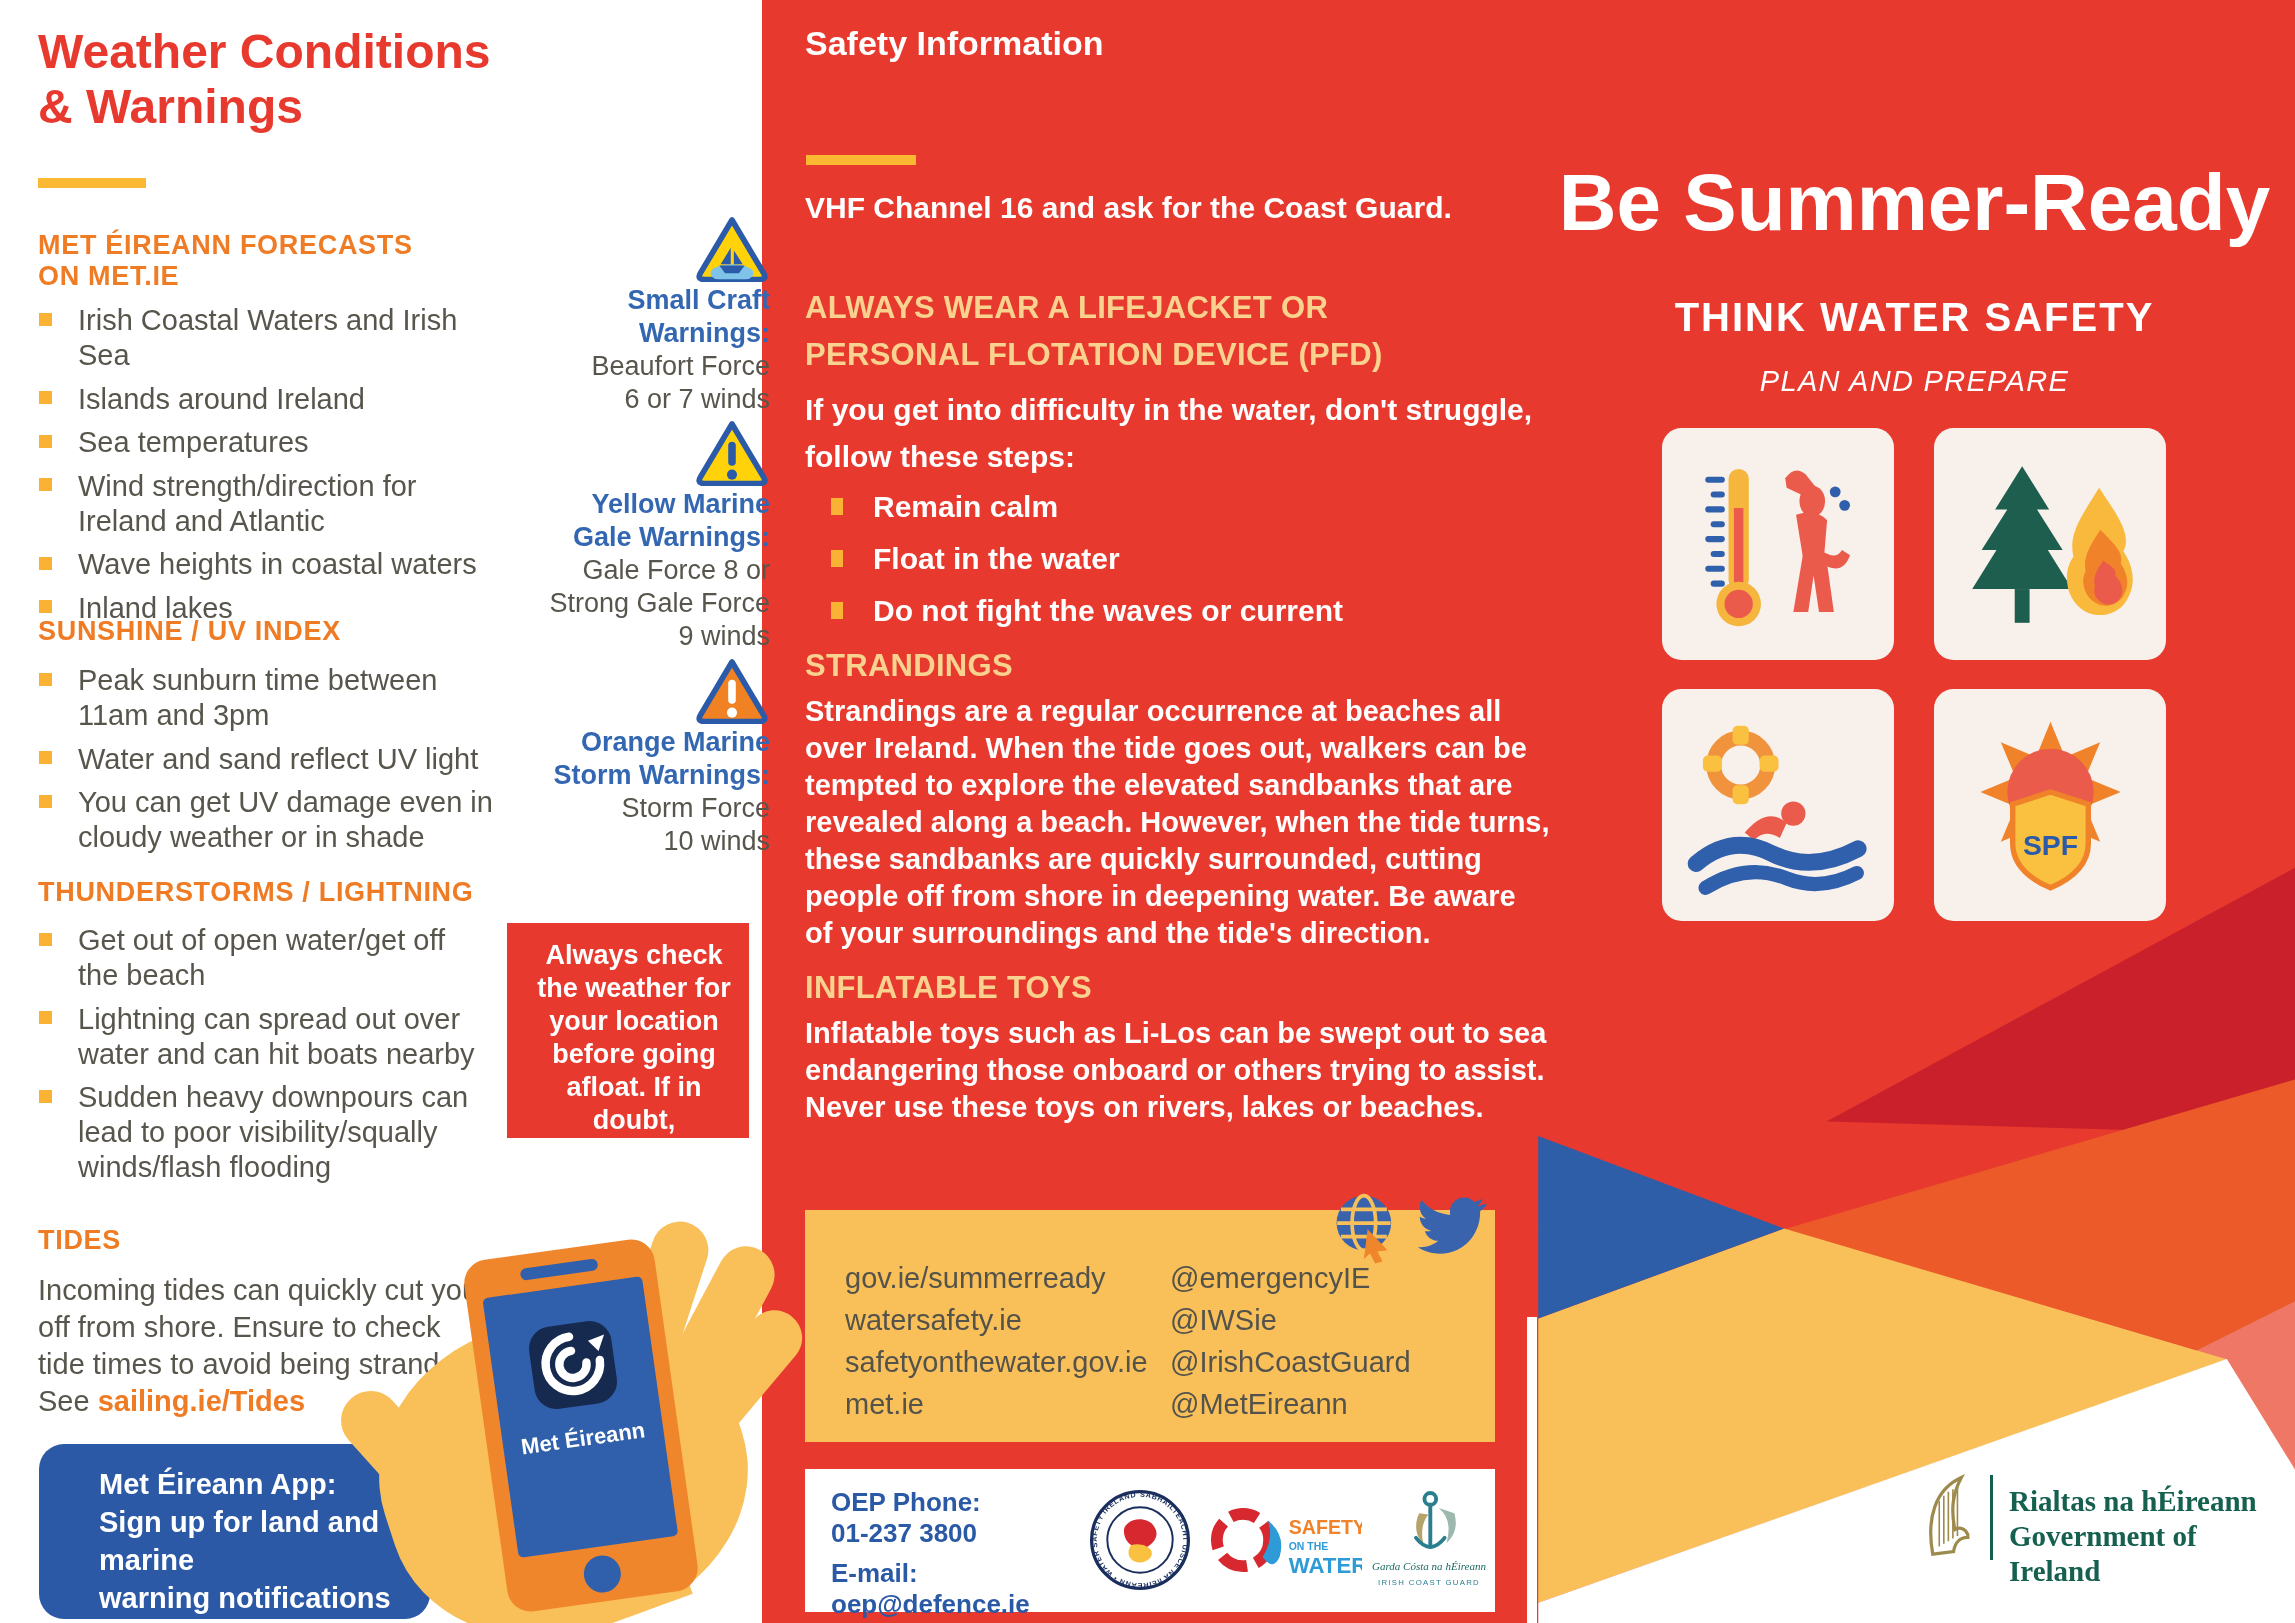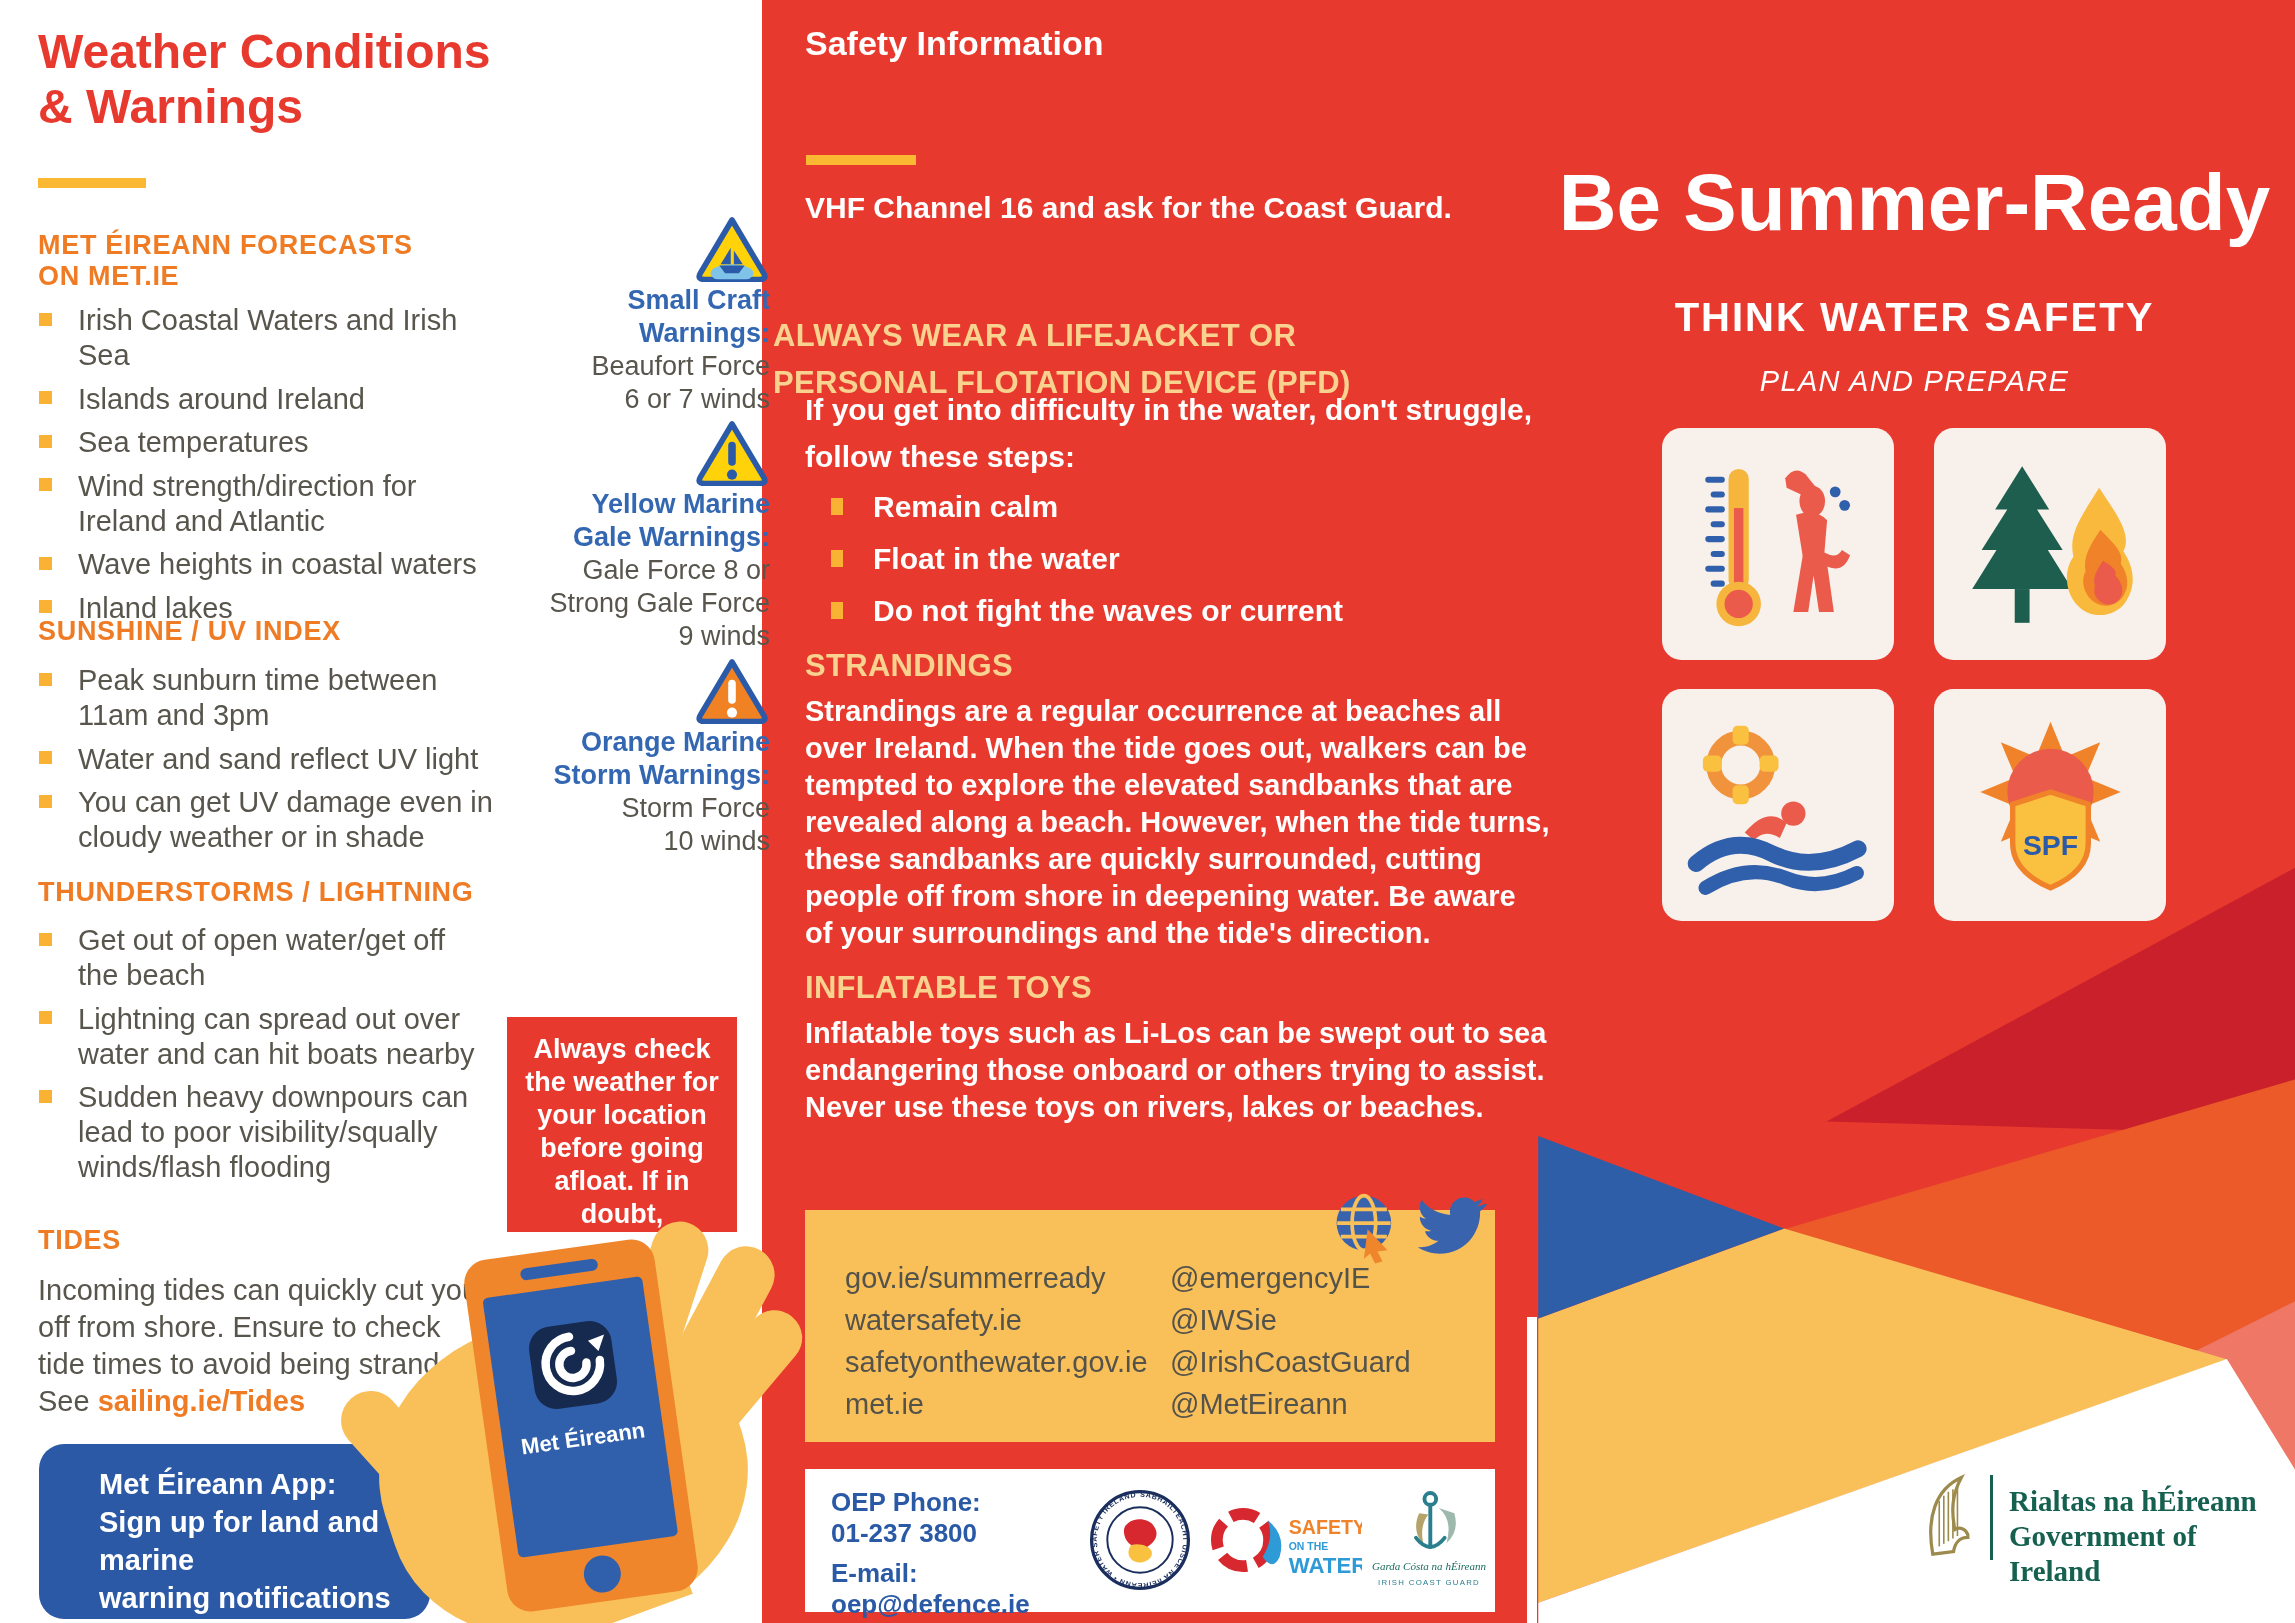--- a/index.html
+++ b/index.html
@@ -18,21 +18,21 @@
   .ul{list-style:none;margin:0;padding:0;}
   .li{position:relative;padding-left:40px;margin-bottom:8.5px;font-size:29px;line-height:35px;color:#57554c;}
   .sq{position:absolute;left:1.3px;top:9.8px;width:13px;height:13px;background:#f9b233;}
   .body-gray{font-size:29px;line-height:37px;color:#57554c;}
   .lnk{color:#ef7c25;font-weight:bold;}
 
   .warn-group{width:274px;text-align:right;}
   .warn-t{font-size:27px;line-height:33px;font-weight:bold;color:#3467b1;}
   .warn-s{font-size:27px;line-height:33px;color:#57554c;}
 
-  .always-box{left:507px;top:1017px;width:230px;height:215px;background:#e8392e;z-index:2;}
+  .always-box{left:507px;top:923px;width:230px;height:215px;background:#e8392e;z-index:2;padding-left:12px;}
   .always-box .in{padding:15.7px 6.5px 0 6.5px;text-align:center;color:#fff;font-weight:bold;font-size:27px;line-height:33px;}
 
   .app-box{left:39px;top:1444px;width:391px;height:175px;background:#2b59a6;border-radius:25px;z-index:1;}
   .app-box .in{padding:21px 0 0 60px;color:#fff;font-weight:bold;font-size:29px;line-height:38px;}
 
   
   .hand-wrap{left:355px;top:1219px;width:417px;height:404px;z-index:2;}
   .hand{position:absolute;background:#f9c05a;}
   .phone{position:absolute;left:130px;top:29px;width:192px;height:355px;background:#f0862c;border-radius:23.5px;transform:rotate(-8deg);}
   .phone .speaker{position:absolute;left:57px;top:14.3px;width:78px;height:11.7px;border-radius:5.9px;background:#3060ac;}
@@ -260,21 +260,21 @@
     </div>
   </div>
 
   <div class="abs m-title">Safety Information</div>
   <div class="abs bar" style="left:806px;top:155px;width:110px;"></div>
 
   <div class="abs m-white" style="left:805px;top:184px;">
     <div>VHF Channel 16 and ask for the Coast Guard.</div>
   </div>
 
-  <div class="abs m-cream" style="left:773px;top:284px;margin-top:28px;">
+  <div class="abs m-cream" style="left:805px;top:284px;">
     <div>ALWAYS WEAR A LIFEJACKET OR</div>
     <div>PERSONAL FLOTATION DEVICE (PFD)</div>
   </div>
 
   <div class="abs m-white" style="left:805px;top:386px;">
     <div>If you get into difficulty in the water, don't struggle,</div>
     <div>follow these steps:</div>
   </div>
 
   <ul class="ul abs" style="left:827px;top:490px;width:639px;">

